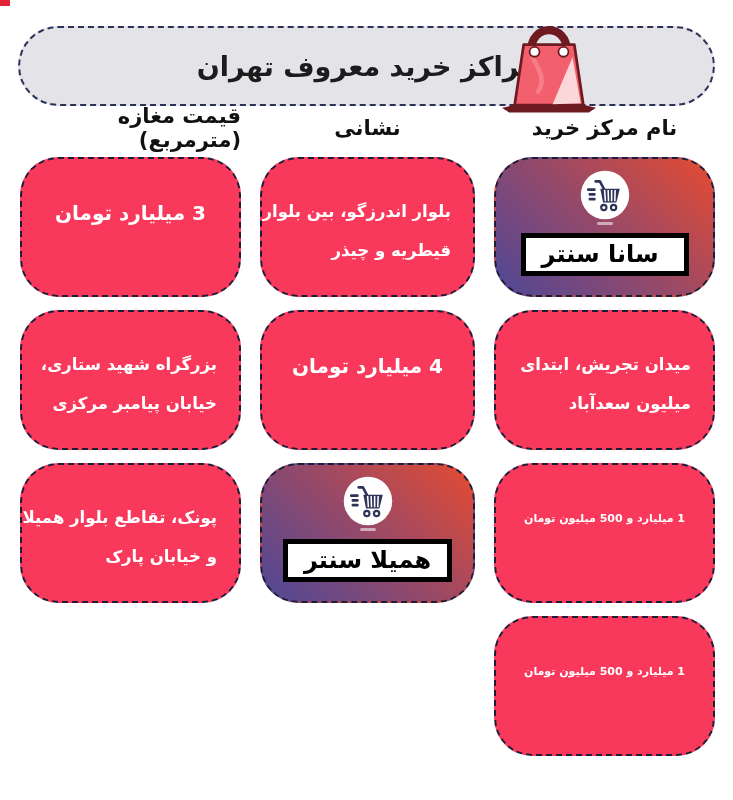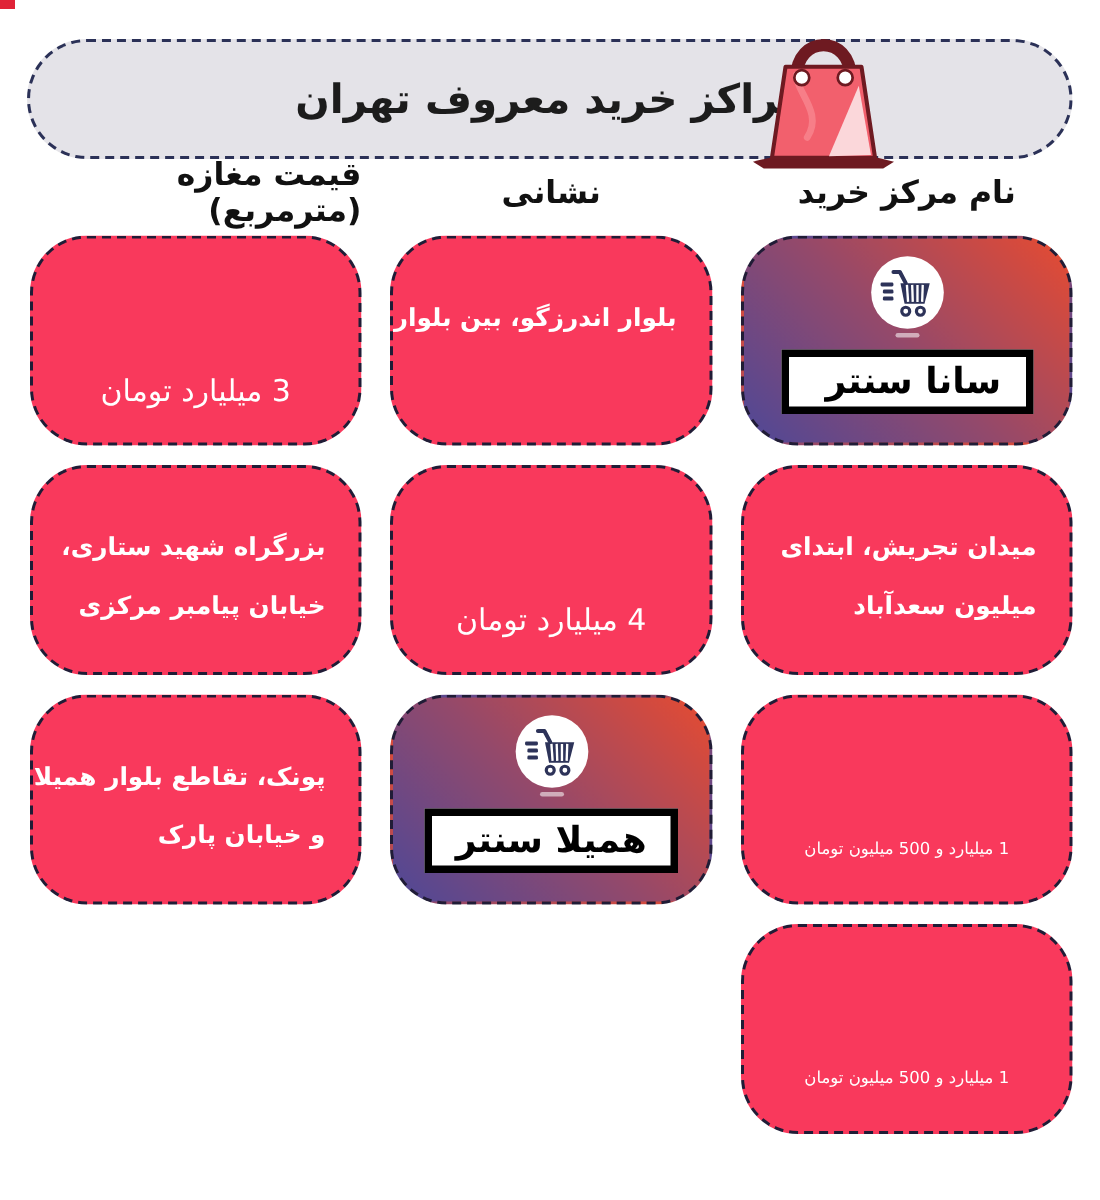--- a/index.html
+++ b/index.html
@@ -66,41 +66,40 @@
   .under-dash {
     width: 16px; height: 3px; border-radius: 2px;
     background: rgba(255,255,255,0.55); margin-top: 2px;
   }
   .name-plate {
     margin-top: 8px;
     background: #fff;
     border: 5px solid #000;
     padding: 1px 16px 3px 16px;
     min-width: 168px;
-    text-align: right;
+    text-align: left;
     font-family: "DejaVu Serif", "DejaVu Sans", sans-serif;
     font-size: 24px; font-weight: bold; color: #000;
     white-space: nowrap;
   }
 
   .address-card { padding: 34px 22px 0 12px; }
   .address-line {
     color: #fff; font-weight: bold; font-size: 16.5px;
     line-height: 2.35;
     white-space: nowrap;
   }
 
   .price-card {
     display: flex; justify-content: center;
     padding-top: 42px;
   }
   .price-text {
-    color: #fff; font-weight: normal; font-size: 20px;
+    color: #fff; font-weight: bold; font-size: 20px;
     white-space: nowrap;
-    margin-top: 47px;
   }
   .price-text.long { font-size: 11px; padding-top: 5px; }
 </style>
 </head>
 <body>
 
 <div class="page">
 
   <div class="corner-artifact"></div>
 
@@ -142,20 +141,21 @@
           <line x1="45" y1="25.5" x2="44.5" y2="40"></line>
         </g>
         <circle cx="30.5" cy="48" r="3.4" fill="none" stroke="#2d3359" stroke-width="2.7"></circle>
         <circle cx="43" cy="48" r="3.4" fill="none" stroke="#2d3359" stroke-width="2.7"></circle>
       </svg>
       <div class="under-dash"></div>
       <div class="name-plate">سانا سنتر</div>
     </div>
     <div class="card red address-card">
       <div class="address-line">بلوار اندرزگو، بین بلوار</div>
+      <div class="address-line">قیطریه و چیذر</div>
     </div>
     <div class="card red price-card">
       <div class="price-text">3 میلیارد تومان</div>
     </div>
 
     <div class="card red address-card">
       <div class="address-line">میدان تجریش، ابتدای</div>
       <div class="address-line">میلیون سعدآباد</div>
     </div>
     <div class="card red price-card">

